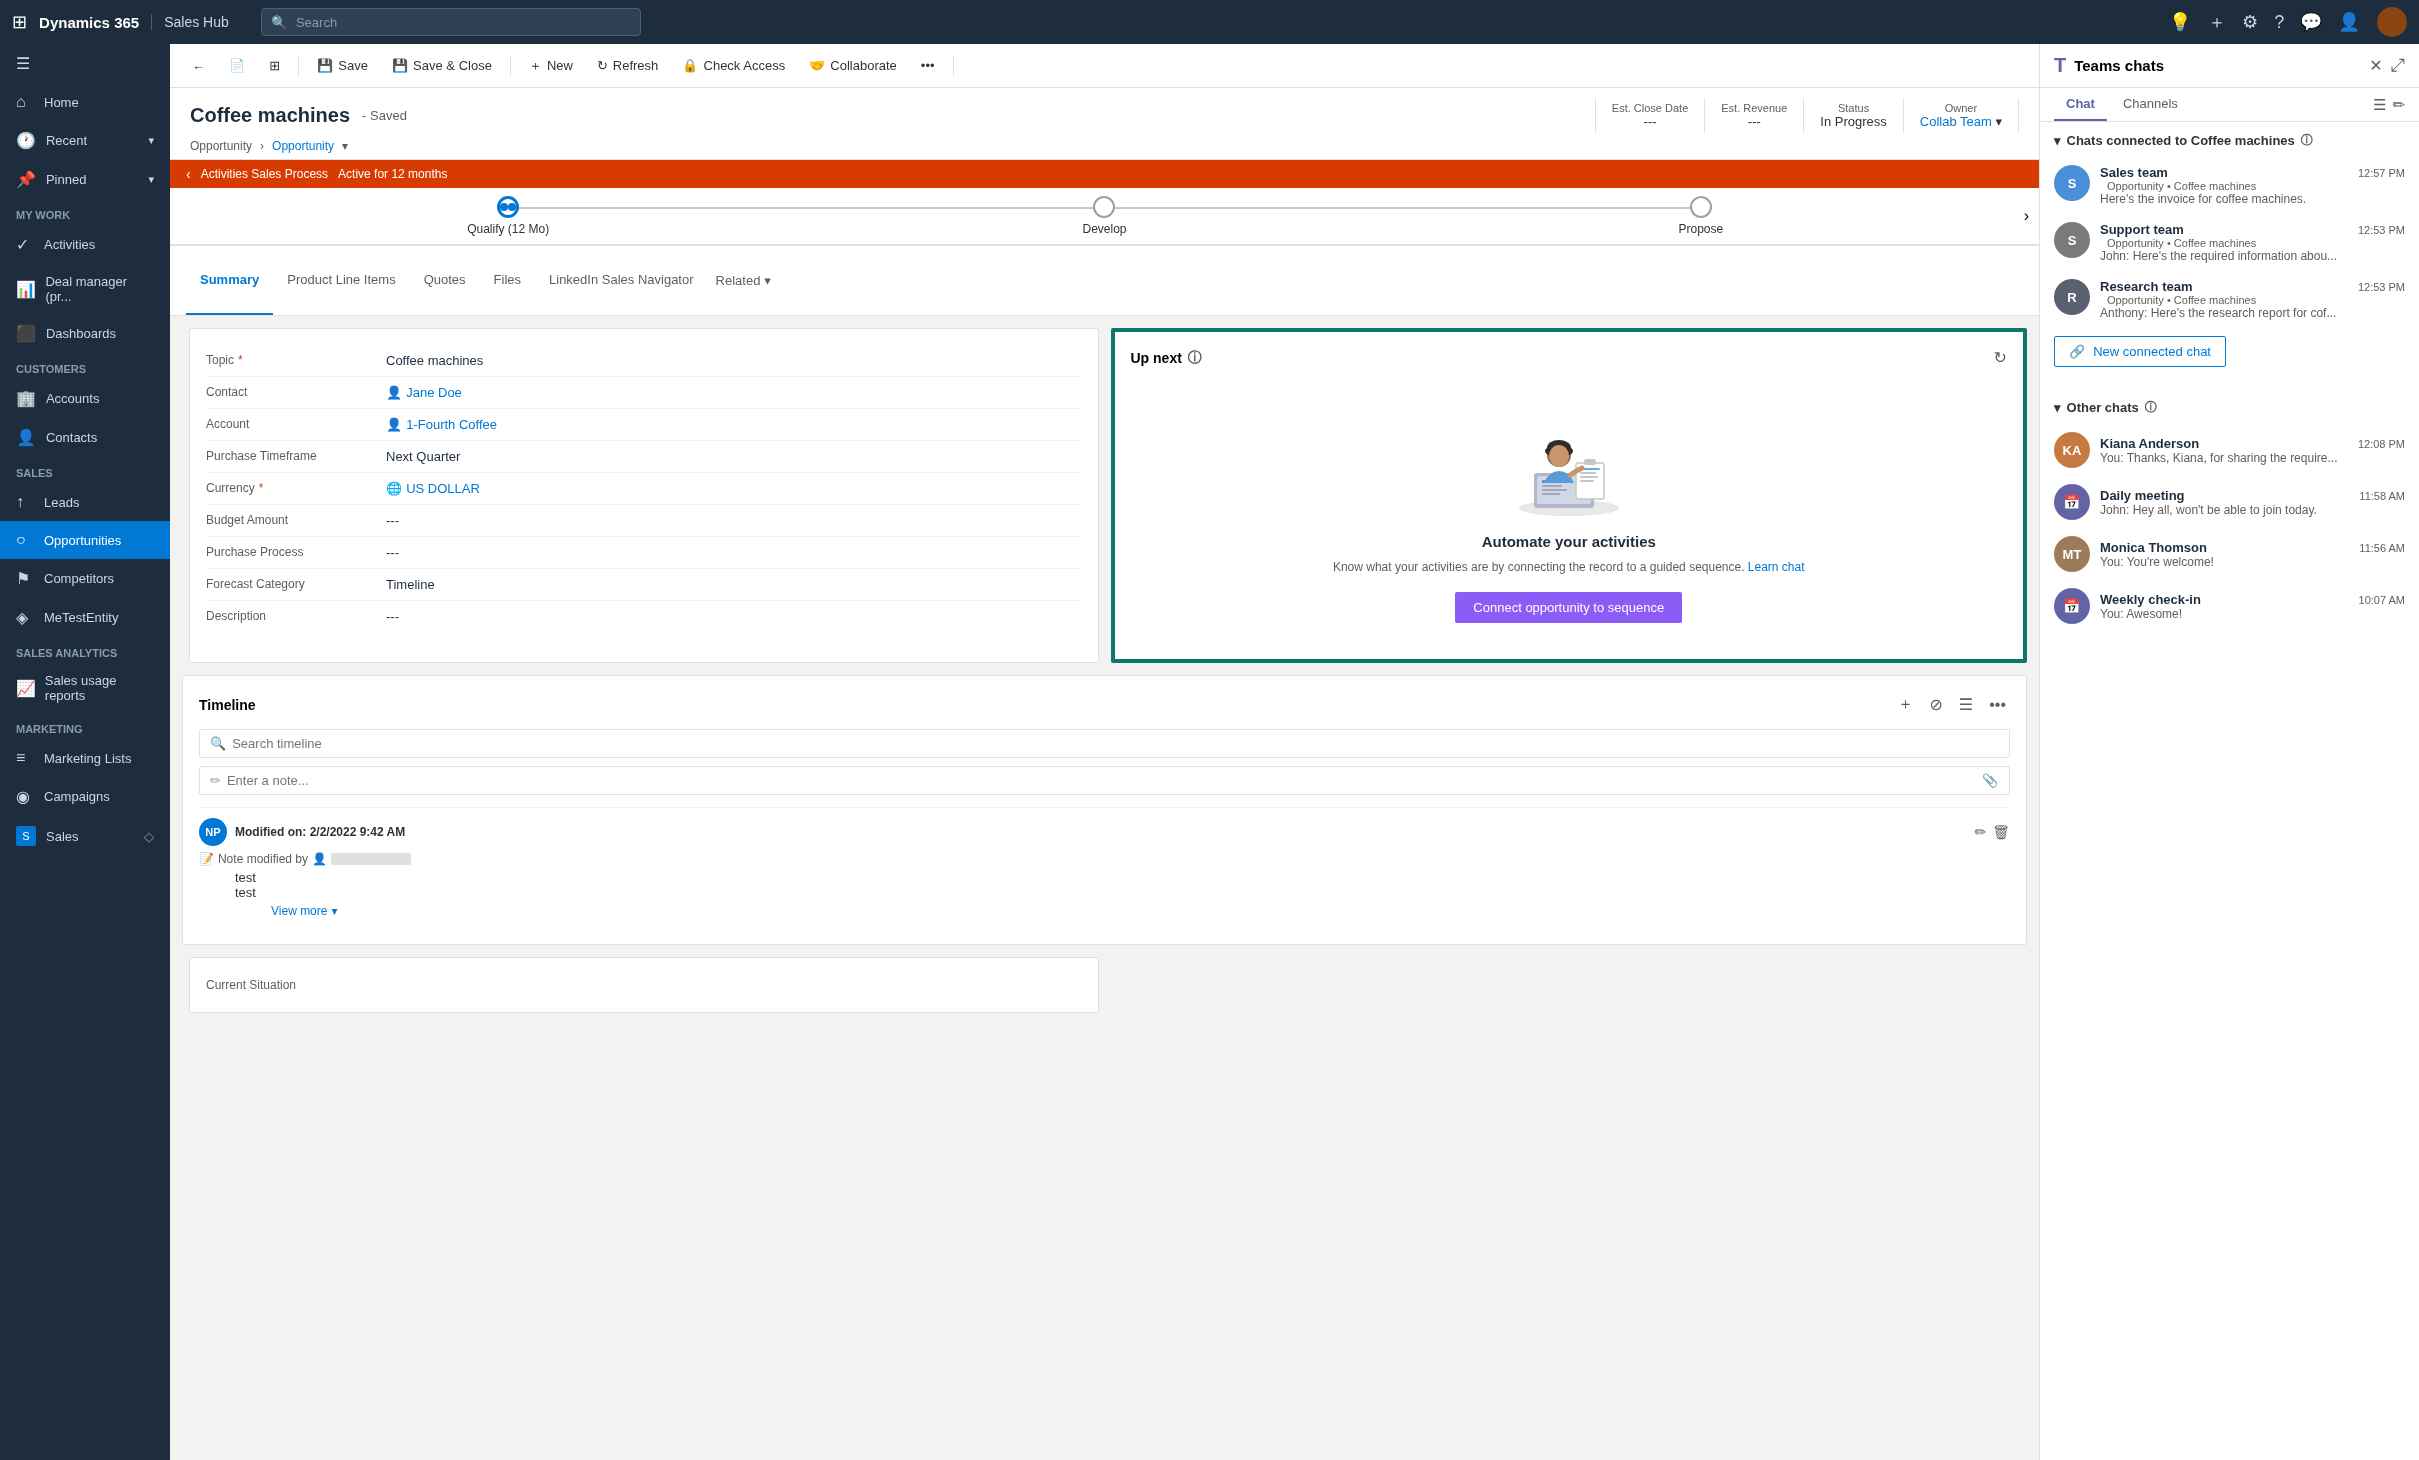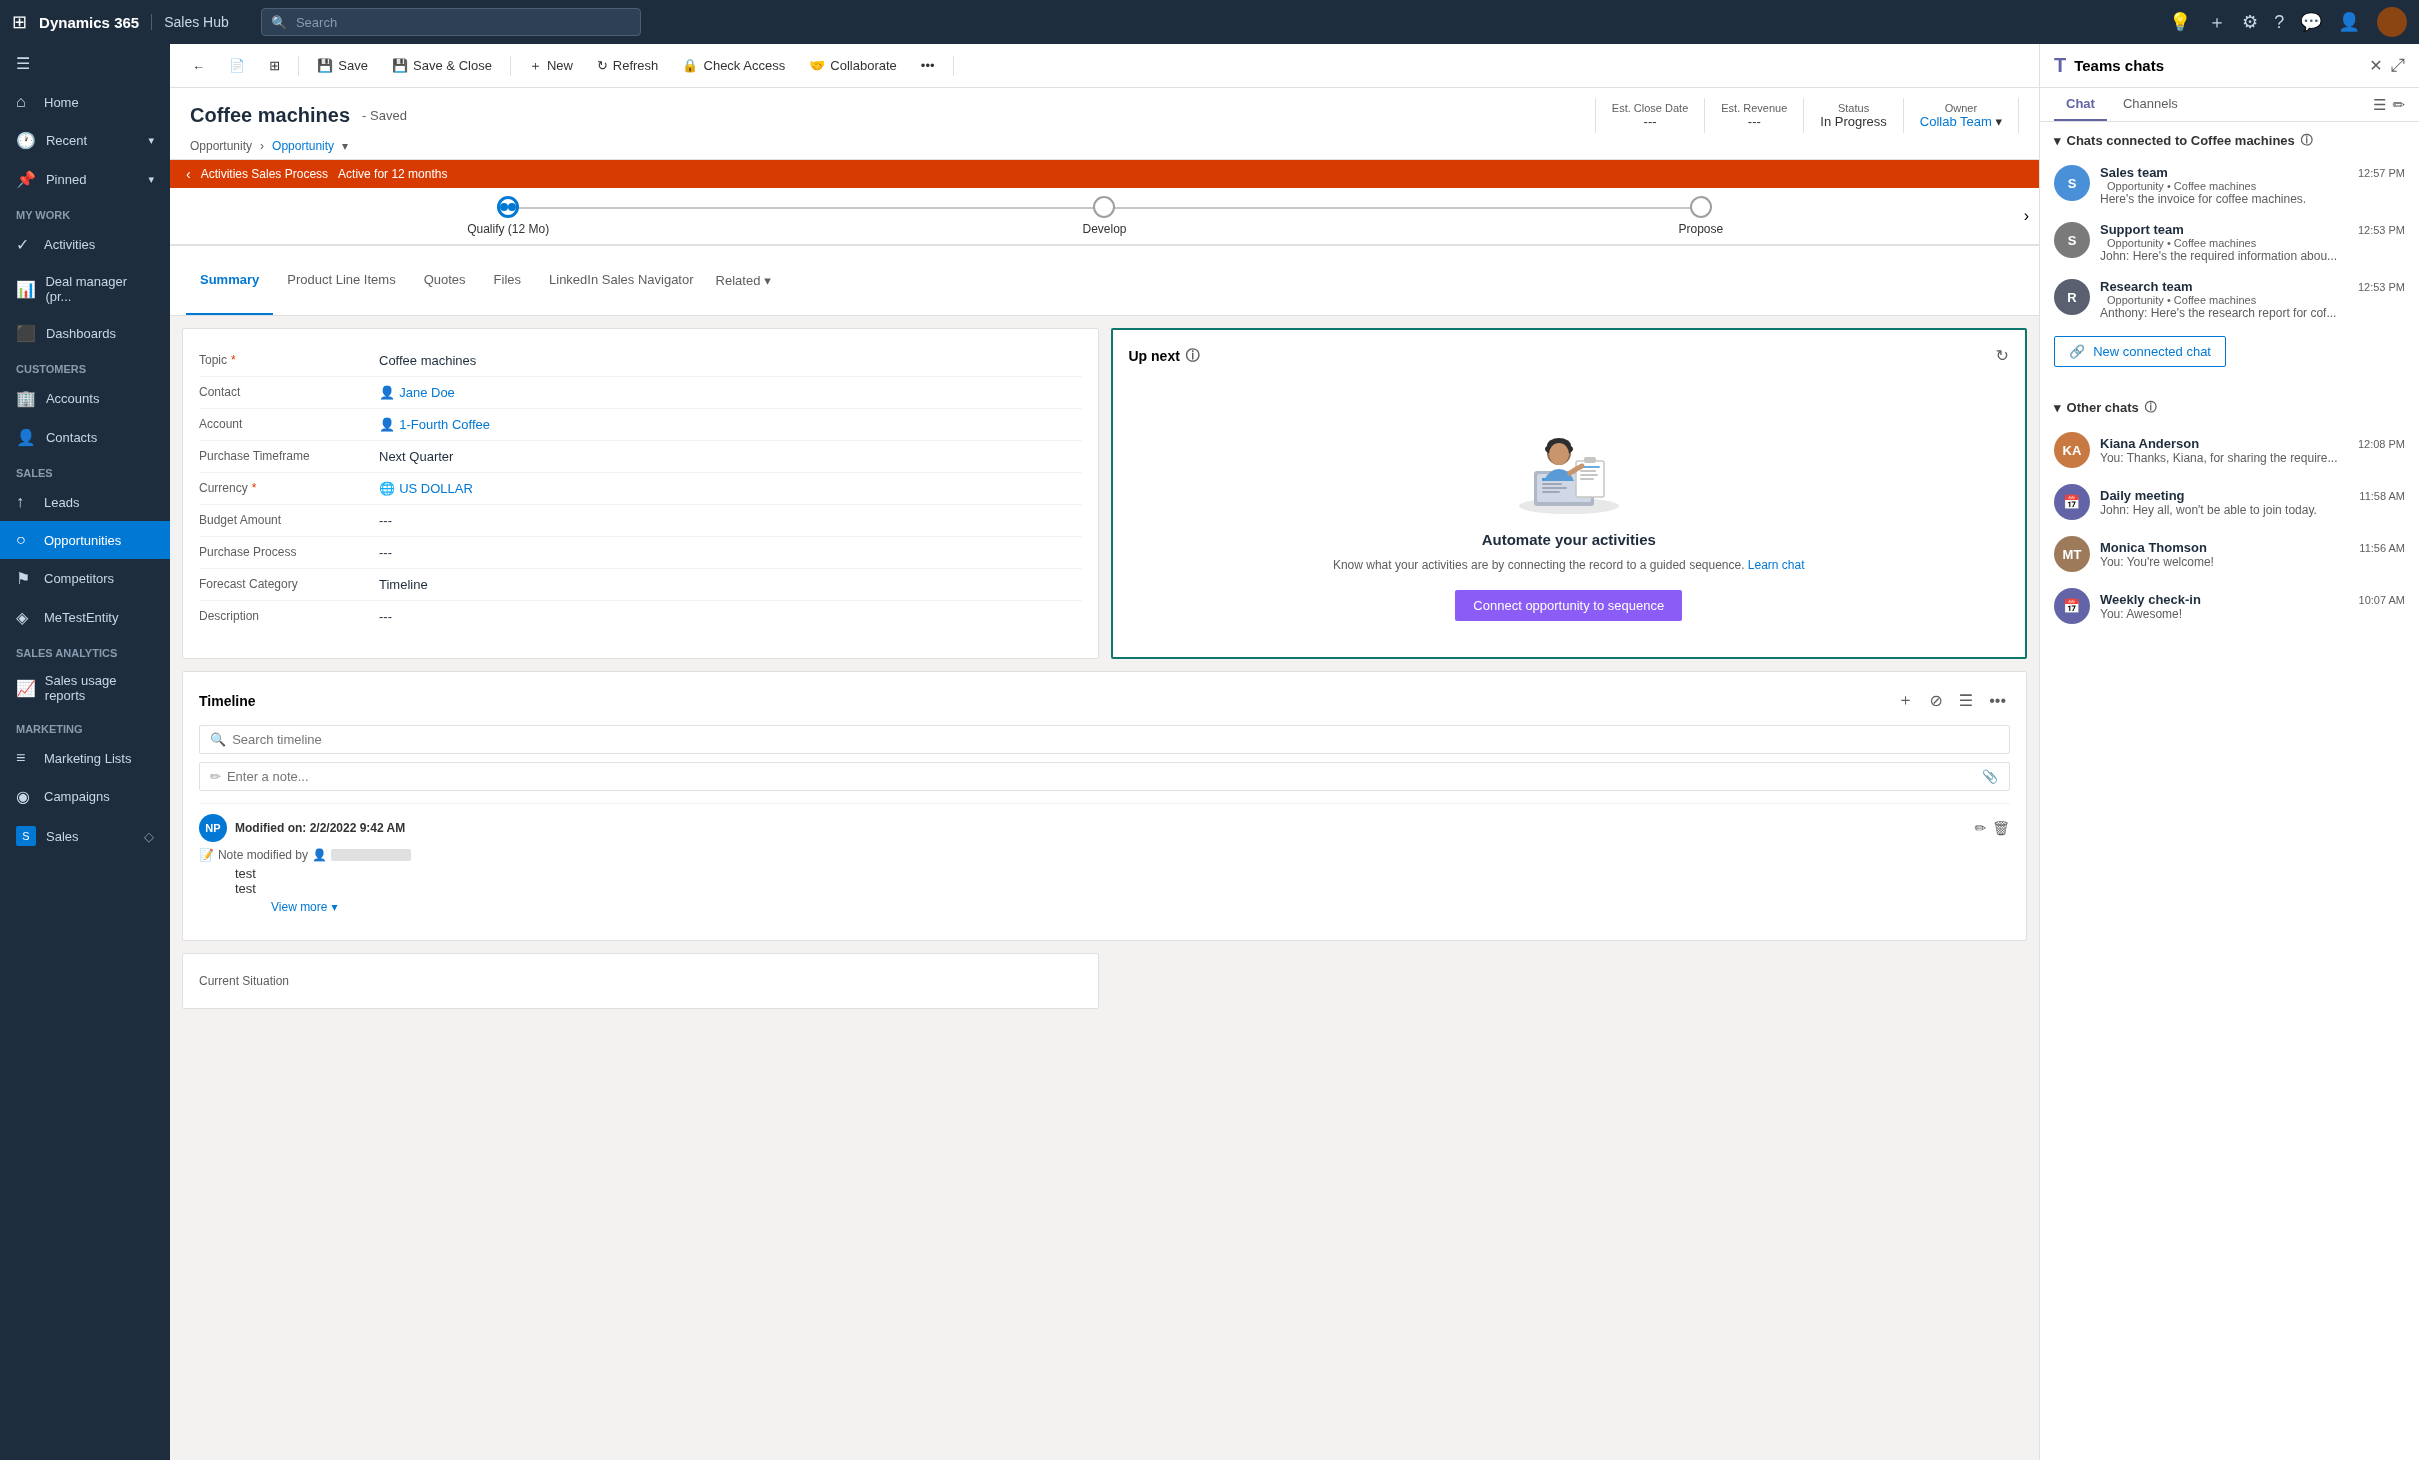--- a/index.html
+++ b/index.html
@@ -104,31 +104,31 @@
     
     .tabs { display: flex; align-items: center; background: white; padding: 0 16px; border-bottom: 1px solid #e0e0e0; }
     .tab { padding: 26px 14px; font-size: 13px; cursor: pointer; color: #605e5c; border-bottom: 2px solid transparent; }
     .tab.active { color: #0078d4; border-bottom-color: #0078d4; font-weight: 600; }
     .tab-more { color: #605e5c; cursor: pointer; font-size: 13px; padding: 10px 8px; display: flex; align-items: center; gap: 4px; }
 
     
     .content-grid { display: grid; grid-template-columns: 1fr 1fr; gap: 0; padding: 12px; gap: 12px; }
 
     
-    .form-card { background: white; border: 1px solid #e0e0e0; border-radius: 2px; padding: 16px; }
+    .form-card { background: white; border: 1px solid #e0e0e0; border-radius: 2px; padding: 16px; margin-left: 7px; }
     .form-row { display: grid; grid-template-columns: 180px 1fr; align-items: start; padding: 8px 0; border-bottom: 1px solid #f3f2f1; }
     .form-row:last-child { border-bottom: none; }
     .form-label { color: #605e5c; font-size: 12px; display: flex; align-items: center; gap: 4px; }
     .form-label .required { color: #d83b01; }
     .form-value { color: #1e2d3d; font-size: 13px; }
     .form-value a { color: #0078d4; text-decoration: none; display: flex; align-items: center; gap: 4px; }
     .form-value.currency a { color: #0078d4; display: flex; align-items: center; gap: 4px; }
 
     
-    .up-next-card { background: white; border: 2px solid #0f766e; border-radius: 2px; padding: 16px; }
+    .up-next-card { background: white; border: 4px solid #0f766e; border-radius: 2px; padding: 16px; }
     .up-next-header { display: flex; align-items: center; justify-content: space-between; margin-bottom: 16px; }
     .up-next-header-left { display: flex; align-items: center; gap: 6px; font-size: 14px; font-weight: 600; }
     .up-next-body { display: flex; flex-direction: column; align-items: center; text-align: center; padding: 20px; }
     .up-next-title { font-size: 15px; font-weight: 600; color: #1e2d3d; margin-bottom: 8px; }
     .up-next-desc { font-size: 12px; color: #605e5c; margin-bottom: 16px; line-height: 1.5; }
     .up-next-desc a { color: #0078d4; }
     .btn-primary {
       background: #8b5cf6; color: white; border: none; padding: 8px 18px;
       border-radius: 2px; cursor: pointer; font-size: 13px; font-weight: 500;
     }

